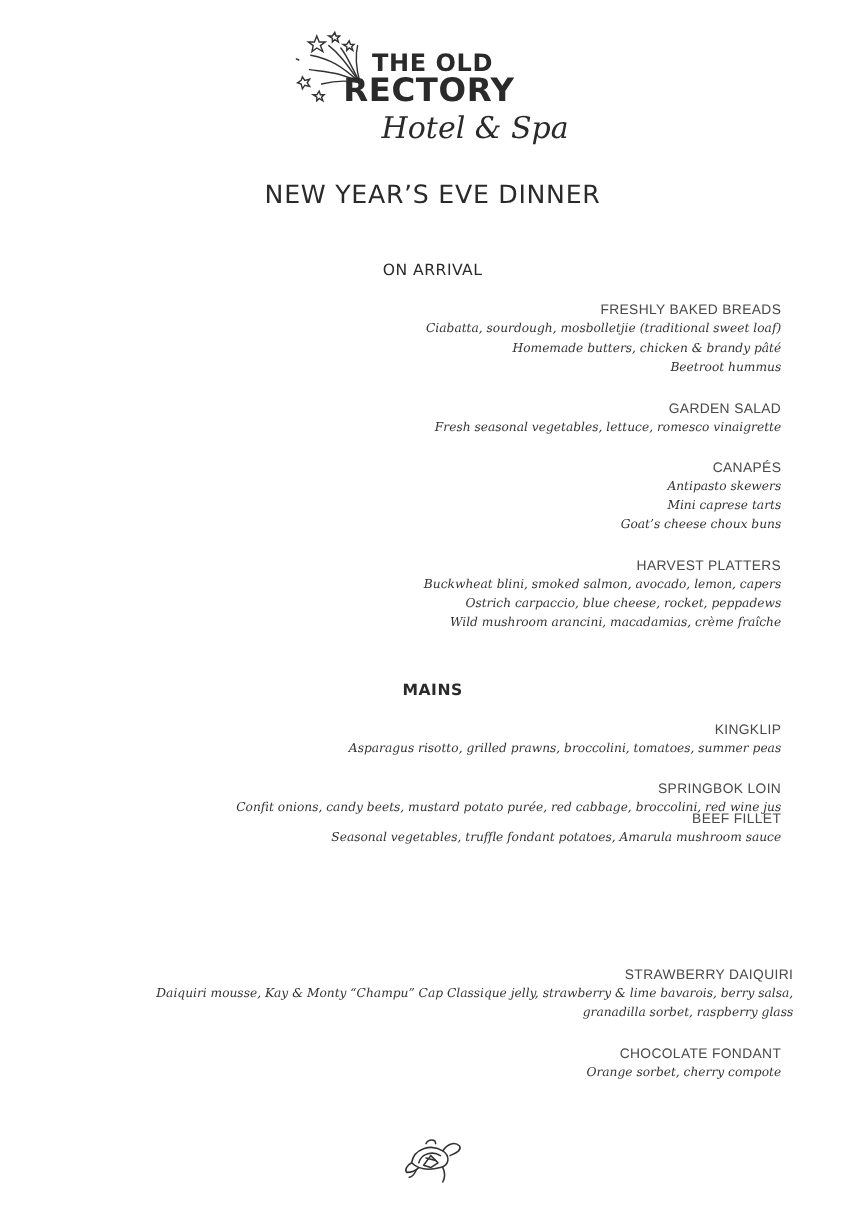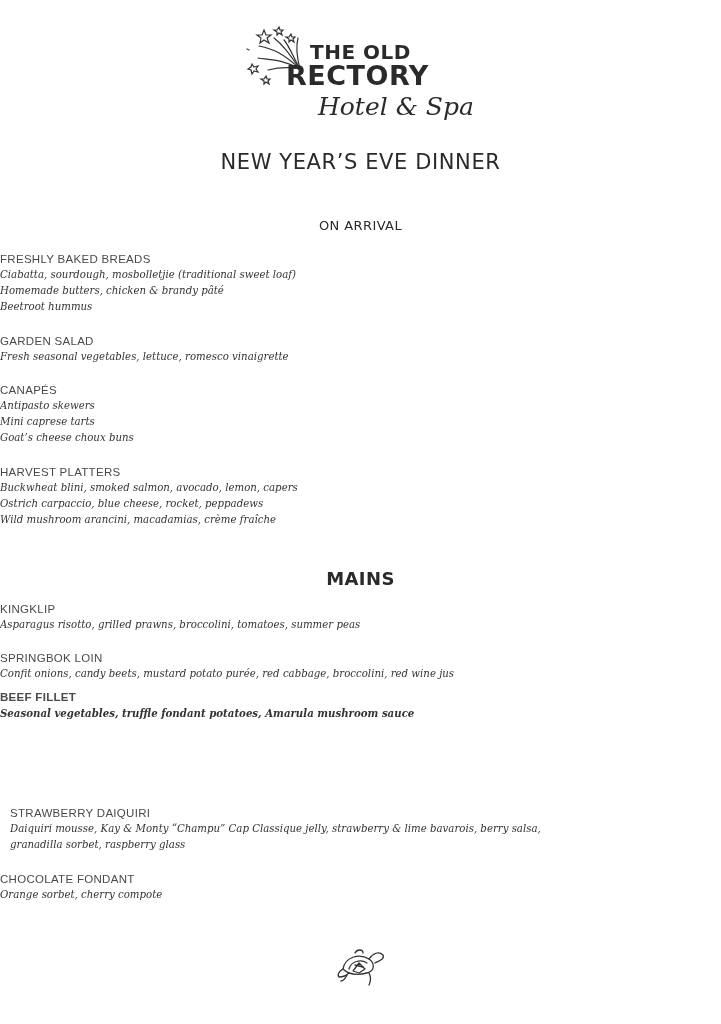--- a/index.html
+++ b/index.html
@@ -8,23 +8,23 @@
 
     .logo { position: absolute; left: 244px; top: 24px; width: 200px; height: 92px; }
     .logo-fireworks { position: absolute; left: 0; top: 0; width: 66px; height: 66px; }
     .logo-line1 { position: absolute; left: 66px; top: 16px; font-family: "DejaVu Sans", sans-serif; font-weight: bold; font-size: 20px; letter-spacing: 0.5px; color: #2a2a2a; white-space: nowrap; }
     .logo-line2 { position: absolute; left: 42px; top: 36px; font-family: "DejaVu Sans", sans-serif; font-weight: bold; font-size: 27px; letter-spacing: 0.5px; color: #2a2a2a; white-space: nowrap; }
     .logo-line3 { position: absolute; left: 74px; top: 68px; font-family: "DejaVu Serif", serif; font-style: italic; font-size: 25px; color: #2a2a2a; white-space: nowrap; }
 
     .title { position: absolute; left: 0; width: 721px; top: 150px; text-align: center; font-family: "DejaVu Sans", sans-serif; font-size: 21px; letter-spacing: 0.6px; color: #2a2a2a; }
 
     .section-h { position: absolute; left: 0; width: 721px; text-align: center; font-family: "DejaVu Sans", sans-serif; font-size: 13px; letter-spacing: 0.4px; color: #2a2a2a; }
-    .section-h.bold { font-weight: bold; font-size: 18px; }
+    .section-h.bold { font-weight: bold; font-size: 13px; }
 
-    .dish { position: absolute; left: 0; width: 651px; text-align: left; }
+    .dish { position: absolute; left: 0; width: 651px; text-align: right; }
     .dish-name { font-family: "Liberation Sans", sans-serif; font-size: 11.5px; letter-spacing: 0.3px; color: #4a4a4a; line-height: 15px; }
     .dish-desc { font-family: "DejaVu Serif", serif; font-style: italic; font-size: 10.2px; color: #333333; line-height: 16px; }
 
     .turtle { position: absolute; left: 333px; top: 945px; width: 56px; height: 42px; }
   </style>
 </head>
 <body>
 
 <div class="page">
 
@@ -83,21 +83,21 @@
   <div class="dish" style="top:602px;">
     <div class="dish-name">KINGKLIP</div>
     <div class="dish-desc">Asparagus risotto, grilled prawns, broccolini, tomatoes, summer peas</div>
   </div>
 
   <div class="dish" style="top:651px;">
     <div class="dish-name">SPRINGBOK LOIN</div>
     <div class="dish-desc">Confit onions, candy beets, mustard potato purée, red cabbage, broccolini, red wine jus</div>
   </div>
 
-  <div class="dish" style="top:690px;font-weight:bold;">
+  <div class="dish" style="top:676px;">
     <div class="dish-name">BEEF FILLET</div>
     <div class="dish-desc">Seasonal vegetables, truffle fondant potatoes, Amarula mushroom sauce</div>
   </div>
 
 
   <div class="dish" style="top:806px;margin-left:10px;">
     <div class="dish-name">STRAWBERRY DAIQUIRI</div>
     <div class="dish-desc">Daiquiri mousse, Kay &amp; Monty “Champu” Cap Classique jelly, strawberry &amp; lime bavarois, berry salsa,</div>
     <div class="dish-desc">granadilla sorbet, raspberry glass</div>
   </div>

